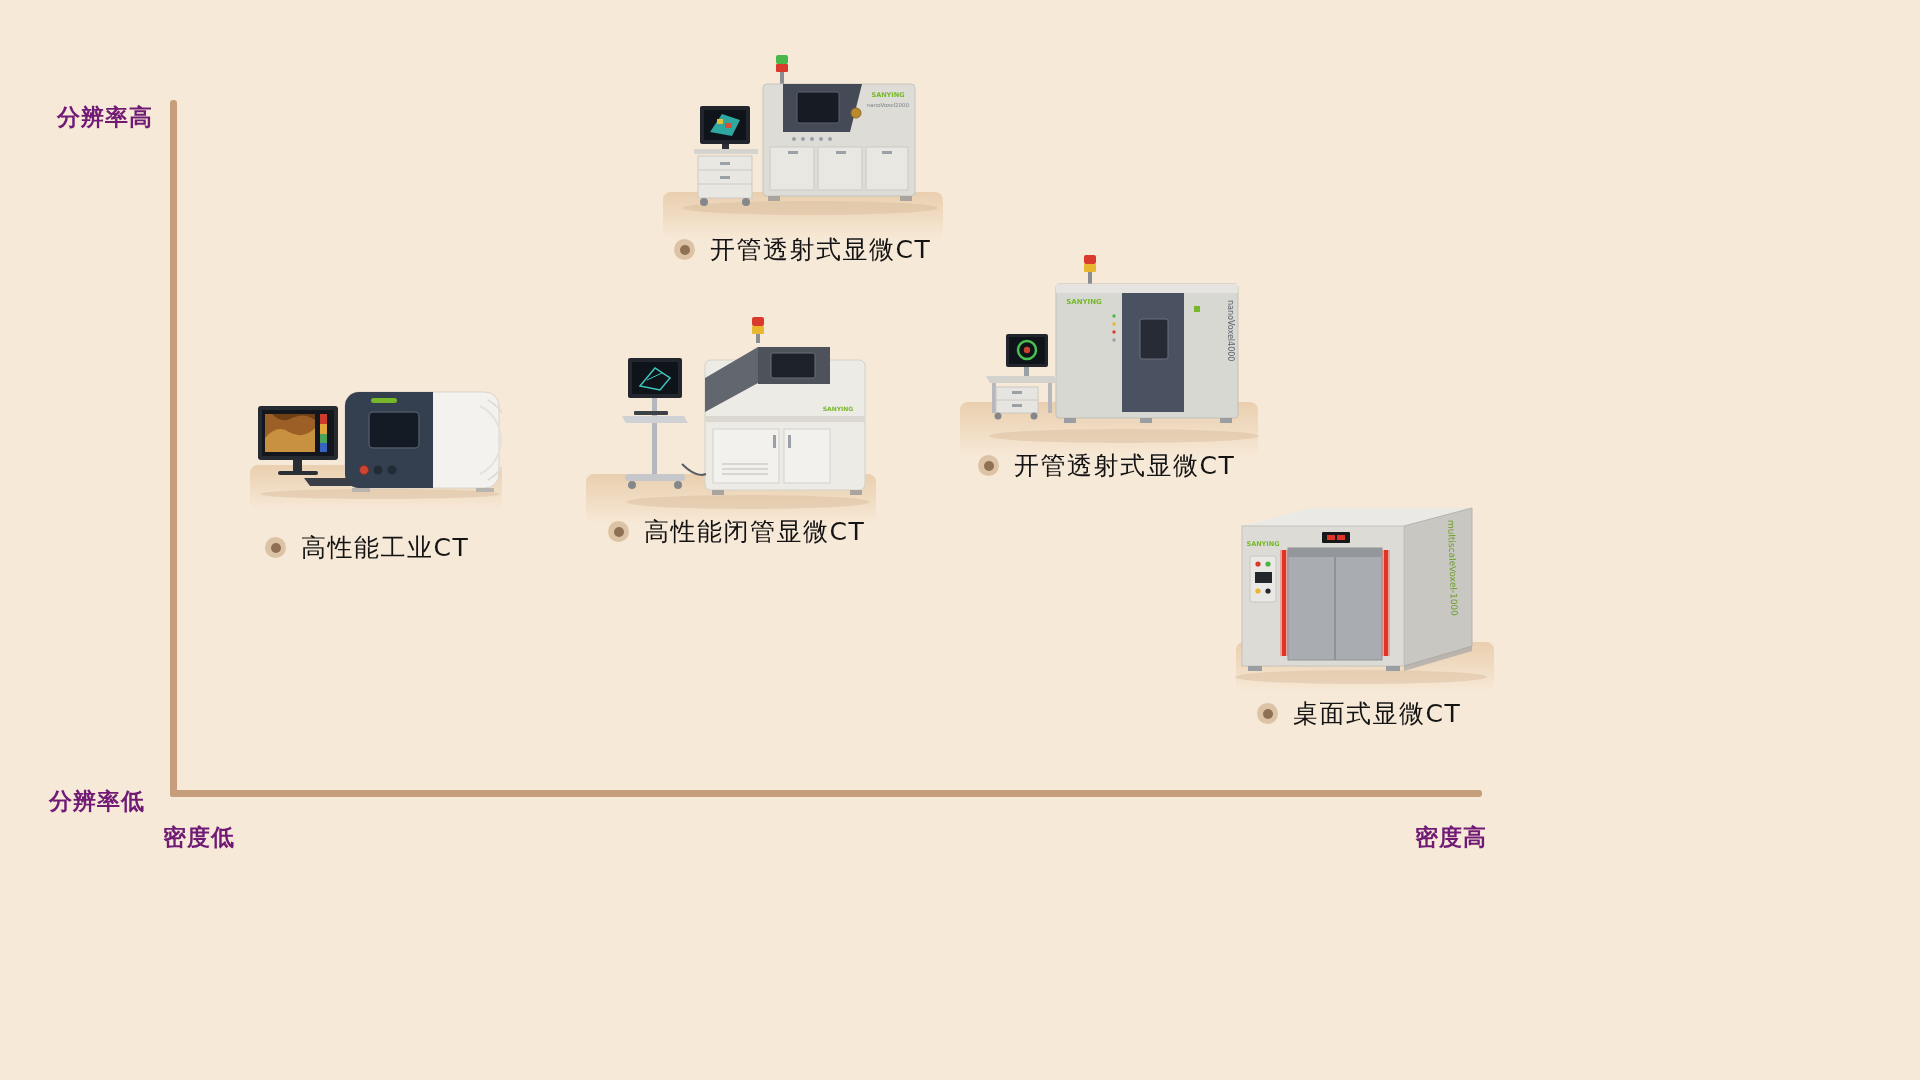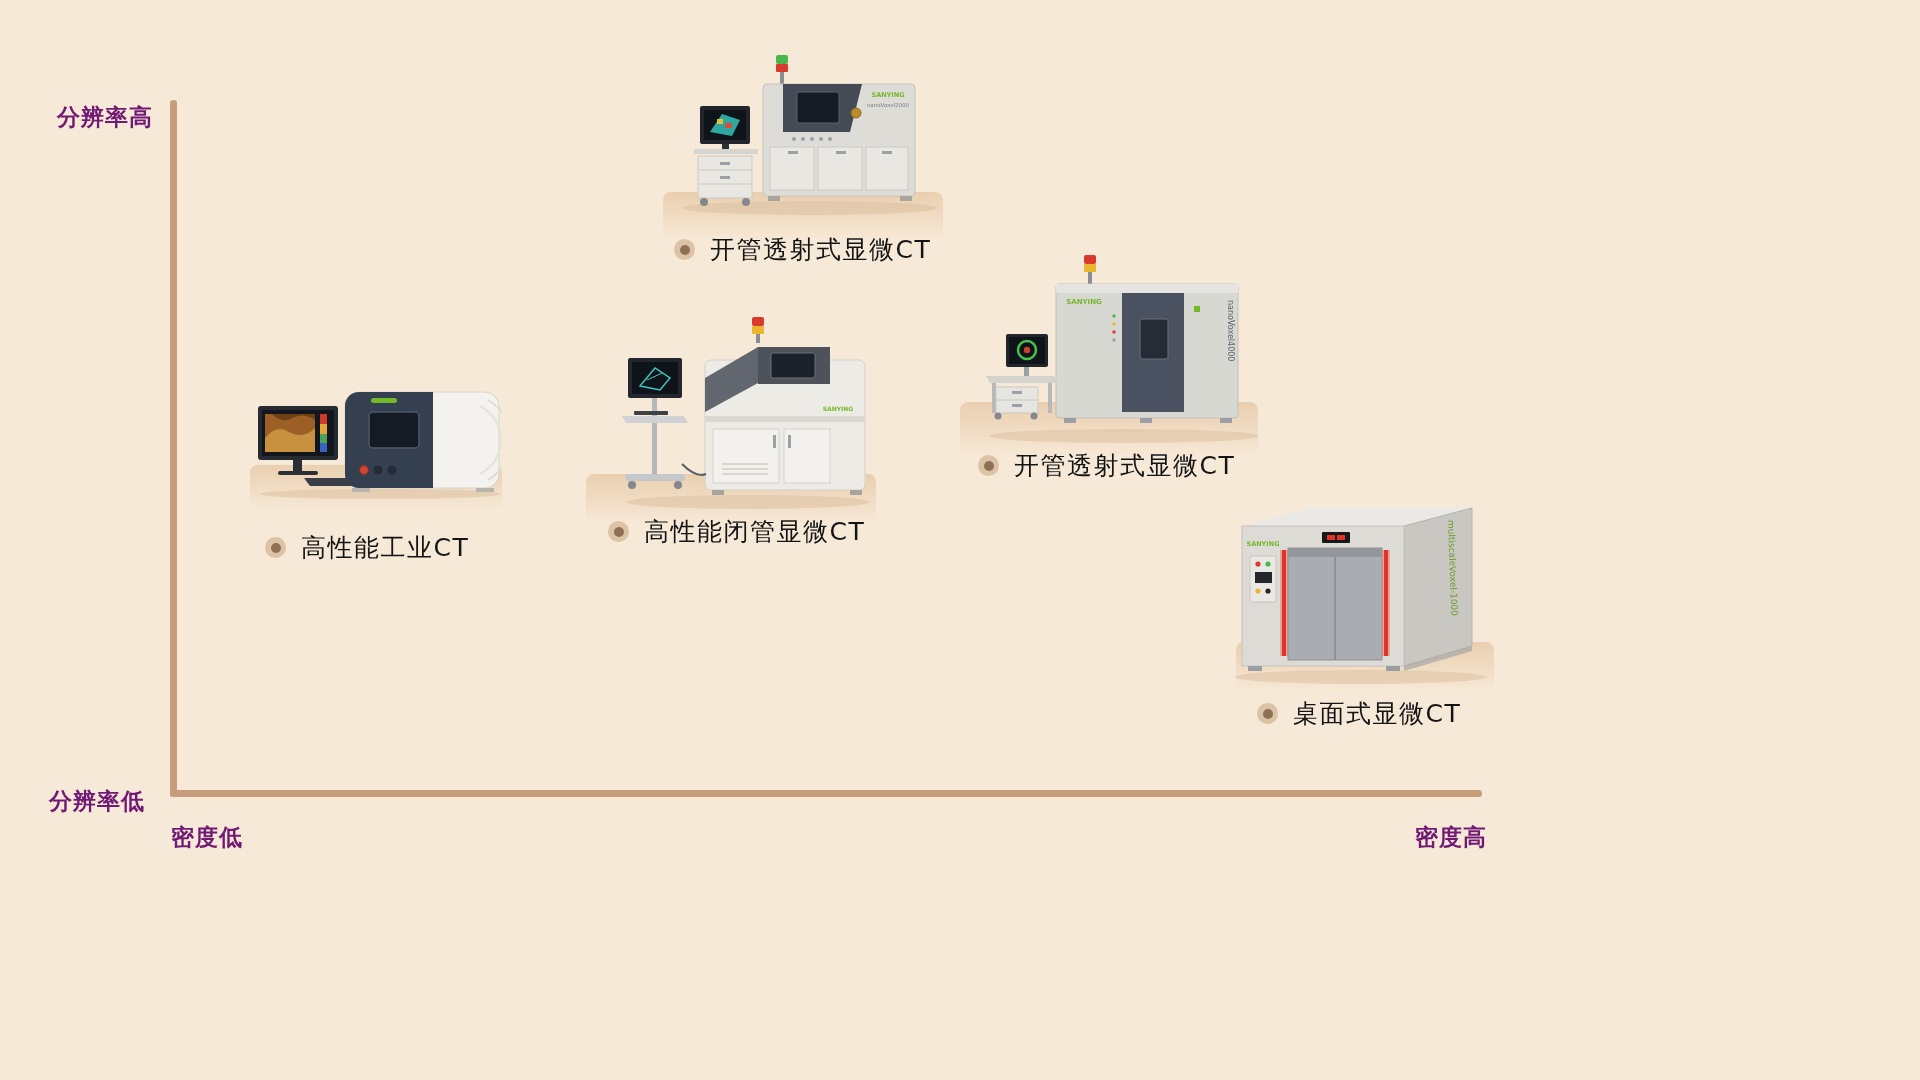--- a/index.html
+++ b/index.html
@@ -36,21 +36,21 @@
 </head>
 <body>
 
 <div class="stage">
 
   <div class="axis" style="left:170px; top:100px; width:7px; height:697px;"></div>
   <div class="axis" style="left:170px; top:790px; width:1312px; height:7px;"></div>
 
   <div class="axis-label" style="left:57px; top:102px;">分辨率高</div>
   <div class="axis-label" style="left:49px; top:786px;">分辨率低</div>
-  <div class="axis-label" style="left:171px; top:822px;">密度低</div>
+  <div class="axis-label" style="left:163px; top:822px;">密度低</div>
   <div class="axis-label" style="left:1415px; top:822px;">密度高</div>
 
   <div class="platform" style="left:663px; top:192px; width:280px; height:48px;"></div>
   <div class="platform" style="left:960px; top:402px; width:298px; height:55px;"></div>
   <div class="platform" style="left:586px; top:474px; width:290px; height:50px;"></div>
   <div class="platform" style="left:250px; top:465px; width:252px; height:45px;"></div>
   <div class="platform" style="left:1236px; top:642px; width:258px; height:50px;"></div>
 
   <svg class="machine" style="left:252px; top:388px; width:250px; height:112px;" viewBox="0 0 250 112">
     <ellipse cx="128" cy="106" rx="120" ry="5" fill="#d9bd9e" opacity="0.5"></ellipse>

